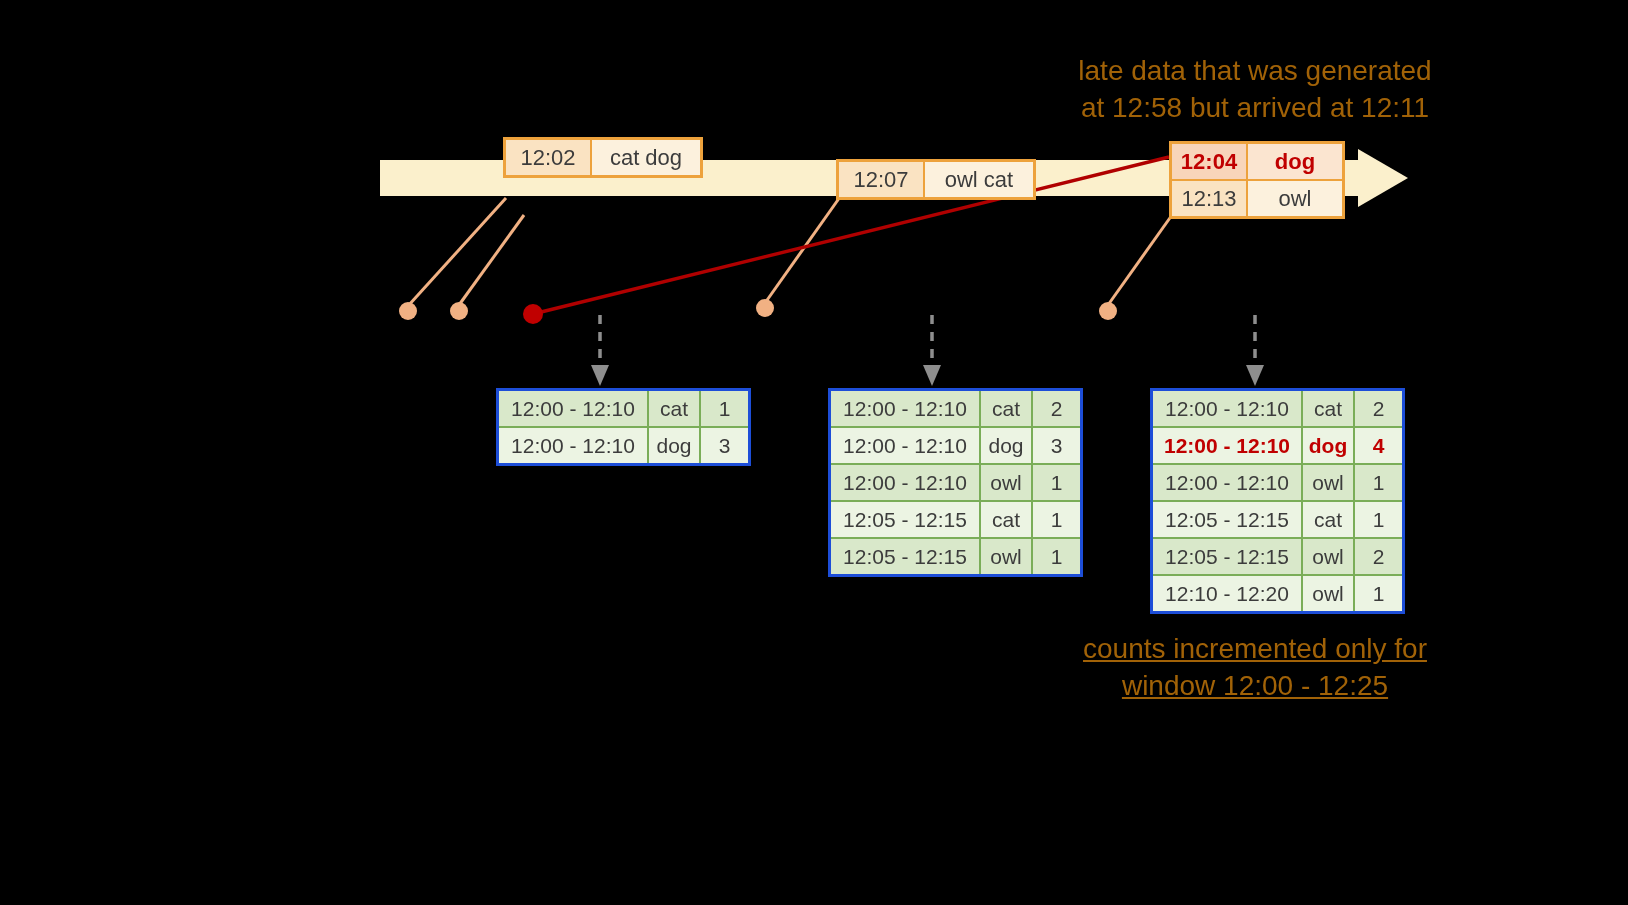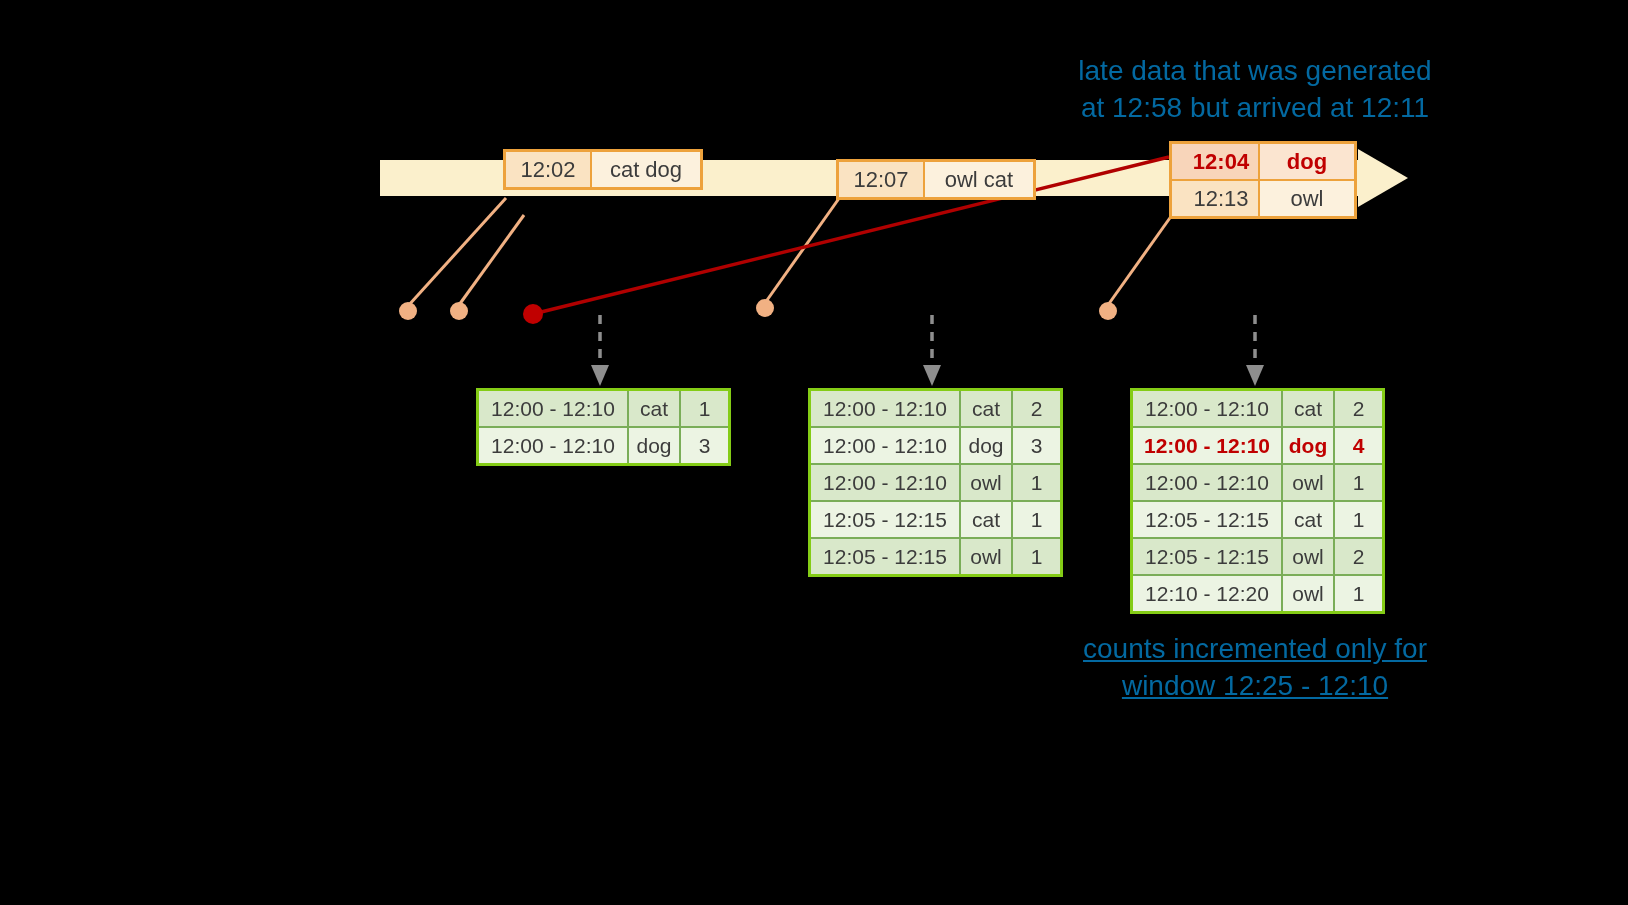--- a/index.html
+++ b/index.html
@@ -12,21 +12,21 @@
     width: 1628px;
     height: 905px;
     background: #000000;
     font-family: "Liberation Sans", sans-serif;
     overflow: hidden;
   }
 
   
   .annotation {
     position: absolute;
-    color: #0369a1;
+    color: #a16207;
     font-size: 28px;
     line-height: 37px;
     text-align: center;
     width: 440px;
   }
   .annotation-top { left: 1035px; top: 52px; }
   .annotation-bottom { left: 1035px; top: 630px; text-decoration: underline; }
 
   
   .timeline-bar {
@@ -63,34 +63,35 @@
   .etable td {
     border: 2px solid #eda23c;
     height: 35px;
     padding: 0;
     text-align: center;
     font-size: 22px;
     color: #3c3c3c;
   }
   .etable td.time  { width: 84px;  background: #fae3c2; }
   .etable td.words { width: 108px; background: #fcf1dd; }
-  .etable.small td.time  { width: 74px; padding-left: 12px; }
+  .etable.small td.time  { width: 74px; }
   .etable.small td.words { width: 94px; }
   .etable tr.late td { color: #c00000; font-weight: bold; }
   .etable tr.late td.time  { background: #f8d5ba; }
   .etable tr.late td.words { background: #fbe5d0; }
-  .et-0 { left: 503px;  top: 149px; }
+  .et-0 { left: 503px;  top: 137px; }
   .et-1 { left: 836px;  top: 159px; }
   .et-2 { left: 1169px; top: 141px; }
 
   
   .rtable {
     position: absolute;
     z-index: 3;
-    border: 3px solid #84cc16;
+    border: 3px solid #1d4ed8;
+    margin-left: 20px;
   }
   .rtable td {
     border: 2px solid #7aad58;
     height: 35px;
     padding: 0;
     text-align: center;
     font-size: 21px;
     color: #3c3c3c;
   }
   .rtable td.win  { width: 148px; }
@@ -245,16 +246,16 @@
     <tr class="even">
       <td class="win">12:10 - 12:20</td>
       <td class="word">owl</td>
       <td class="cnt">1</td>
     </tr>
   </tbody>
     </table>
 
   <div class="annotation annotation-bottom">
     <div>counts incremented only for</div>
-    <div>window 12:25 - 12:10</div>
+    <div>window 12:00 - 12:25</div>
   </div>
 
 </div>
 
 </body></html>

